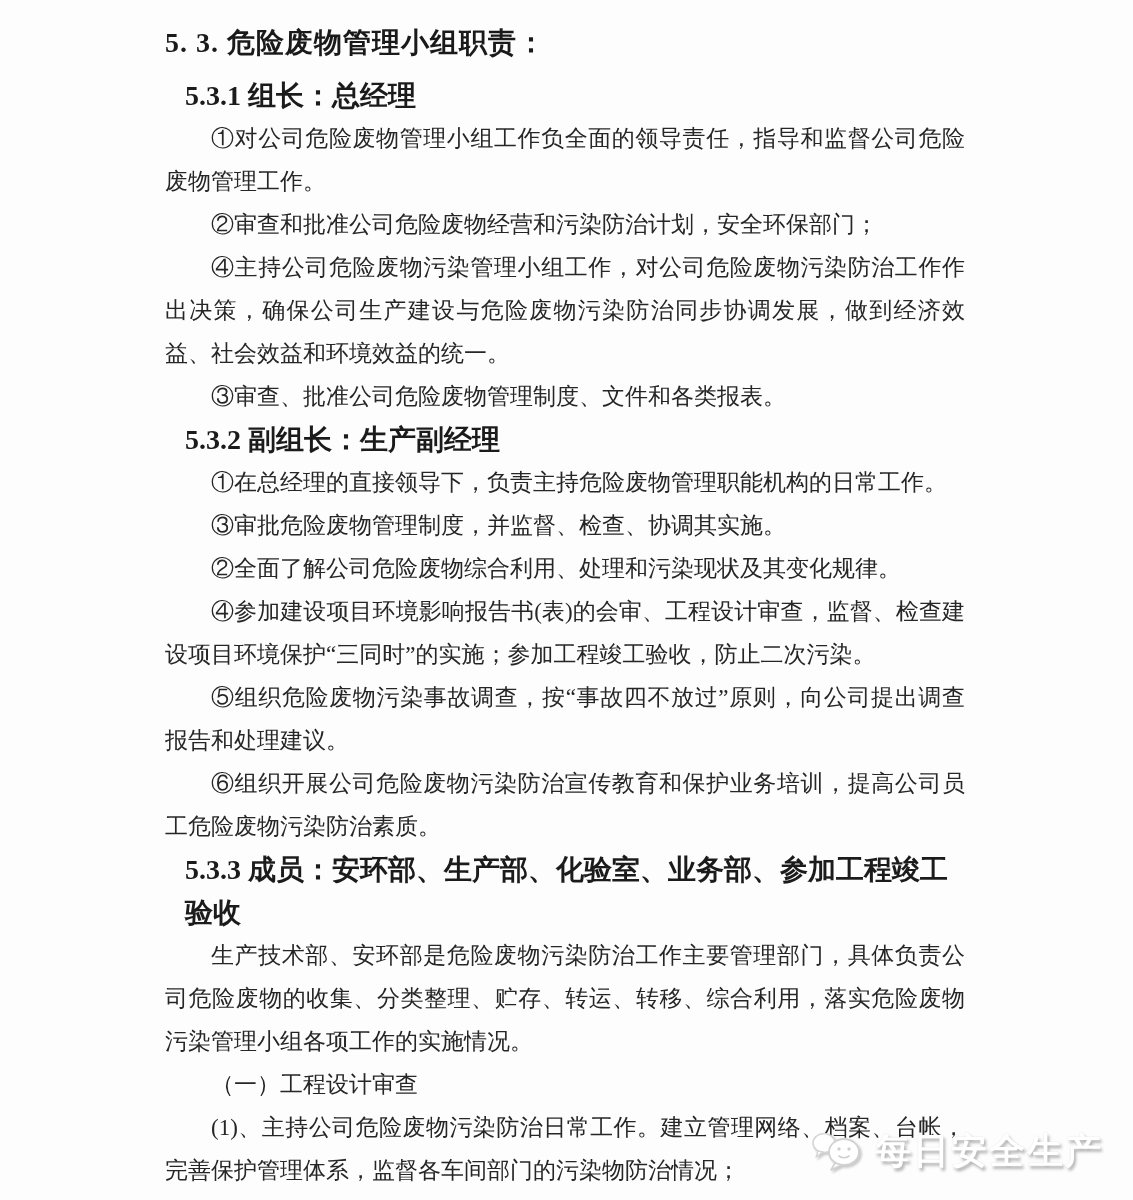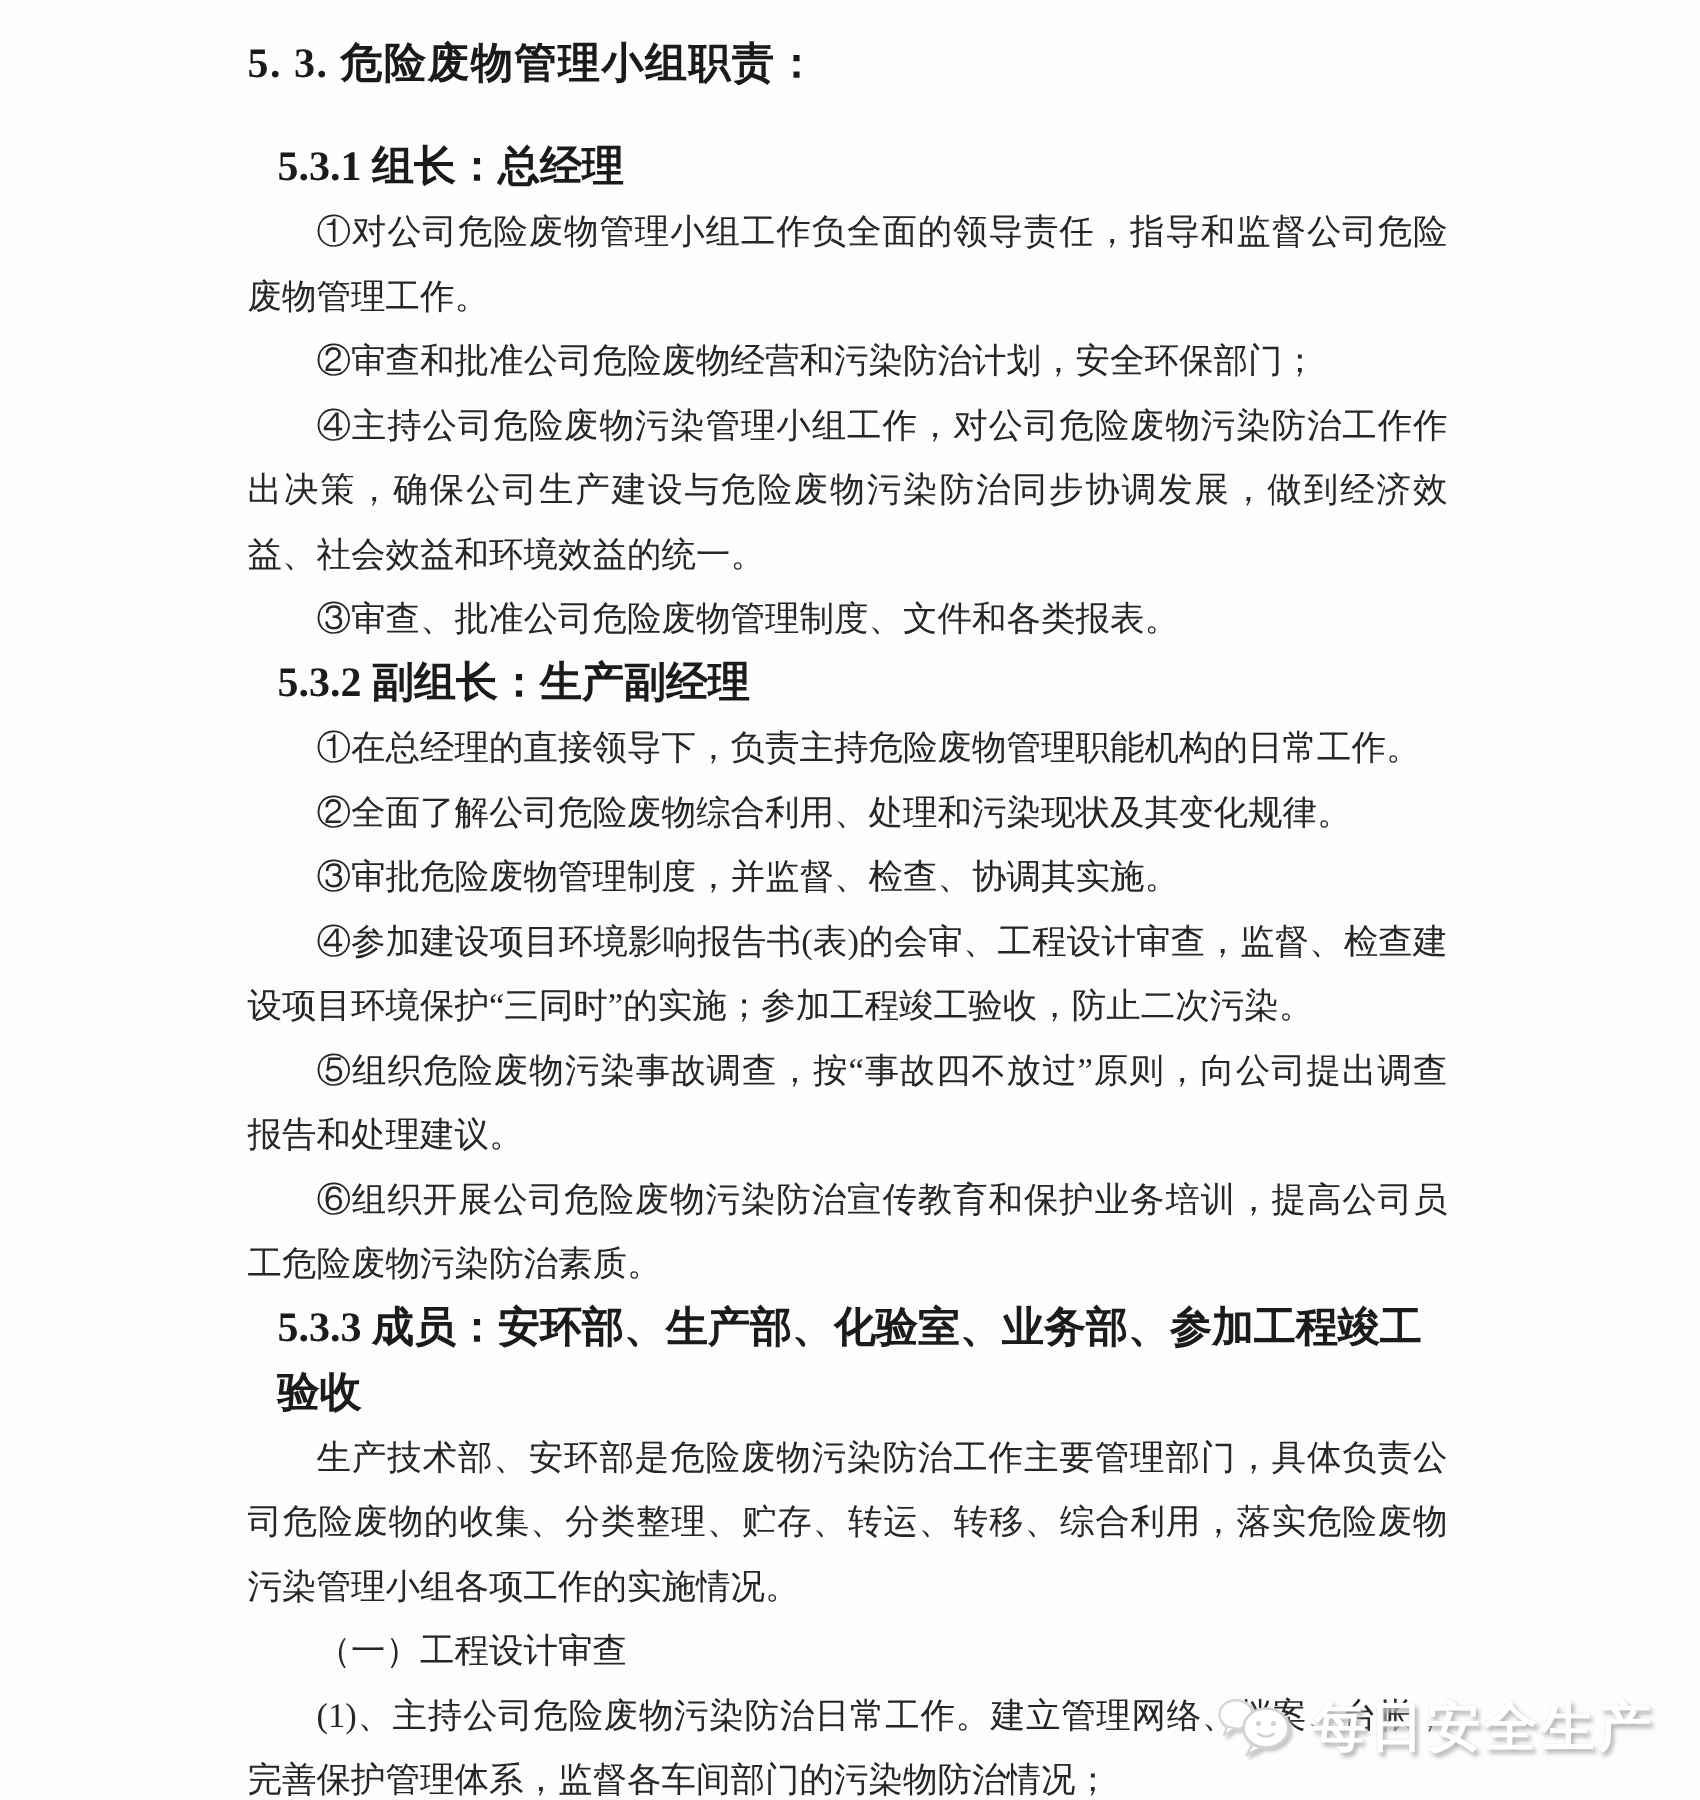--- a/index.html
+++ b/index.html
@@ -15,21 +15,21 @@
     width: 1133px;
     height: 1200px;
     padding: 20px 168px 0 165px;
     color: #232323;
   }
   .doc-title {
     font-size: 28px;
     font-weight: bold;
     line-height: 46px;
     color: #1a1a1a;
-    margin-bottom: 24px;
+    margin-bottom: 8px;
     letter-spacing: 1px;
   }
   .sec-heading {
     font-size: 28px;
     font-weight: bold;
     line-height: 43px;
     color: #1b1b1b;
     padding-left: 20px;
   }
   .para {
@@ -73,22 +73,22 @@
     <h2 class="sec-heading">5.3.1 组长：总经理</h2>
     <p class="para">①对公司危险废物管理小组工作负全面的领导责任，指导和监督公司危险废物管理工作。</p>
     <p class="para">②审查和批准公司危险废物经营和污染防治计划，安全环保部门；</p>
     <p class="para">④主持公司危险废物污染管理小组工作，对公司危险废物污染防治工作作出决策，确保公司生产建设与危险废物污染防治同步协调发展，做到经济效益、社会效益和环境效益的统一。</p>
     <p class="para">③审查、批准公司危险废物管理制度、文件和各类报表。</p>
   </div>
 
   <div>
     <h2 class="sec-heading">5.3.2 副组长：生产副经理</h2>
     <p class="para">①在总经理的直接领导下，负责主持危险废物管理职能机构的日常工作。</p>
+    <p class="para">③审批危险废物管理制度，并监督、检查、协调其实施。</p>
     <p class="para">②全面了解公司危险废物综合利用、处理和污染现状及其变化规律。</p>
-    <p class="para">③审批危险废物管理制度，并监督、检查、协调其实施。</p>
     <p class="para">④参加建设项目环境影响报告书(表)的会审、工程设计审查，监督、检查建设项目环境保护“三同时”的实施；参加工程竣工验收，防止二次污染。</p>
     <p class="para">⑤组织危险废物污染事故调查，按“事故四不放过”原则，向公司提出调查报告和处理建议。</p>
     <p class="para">⑥组织开展公司危险废物污染防治宣传教育和保护业务培训，提高公司员工危险废物污染防治素质。</p>
   </div>
 
   <div>
     <h2 class="sec-heading">5.3.3 成员：安环部、生产部、化验室、业务部、参加工程竣工验收</h2>
     <p class="para">生产技术部、安环部是危险废物污染防治工作主要管理部门，具体负责公司危险废物的收集、分类整理、贮存、转运、转移、综合利用，落实危险废物污染管理小组各项工作的实施情况。</p>
     <p class="para">（一）工程设计审查</p>
     <p class="para">(1)、主持公司危险废物污染防治日常工作。建立管理网络、档案、台帐，完善保护管理体系，监督各车间部门的污染物防治情况；</p>

